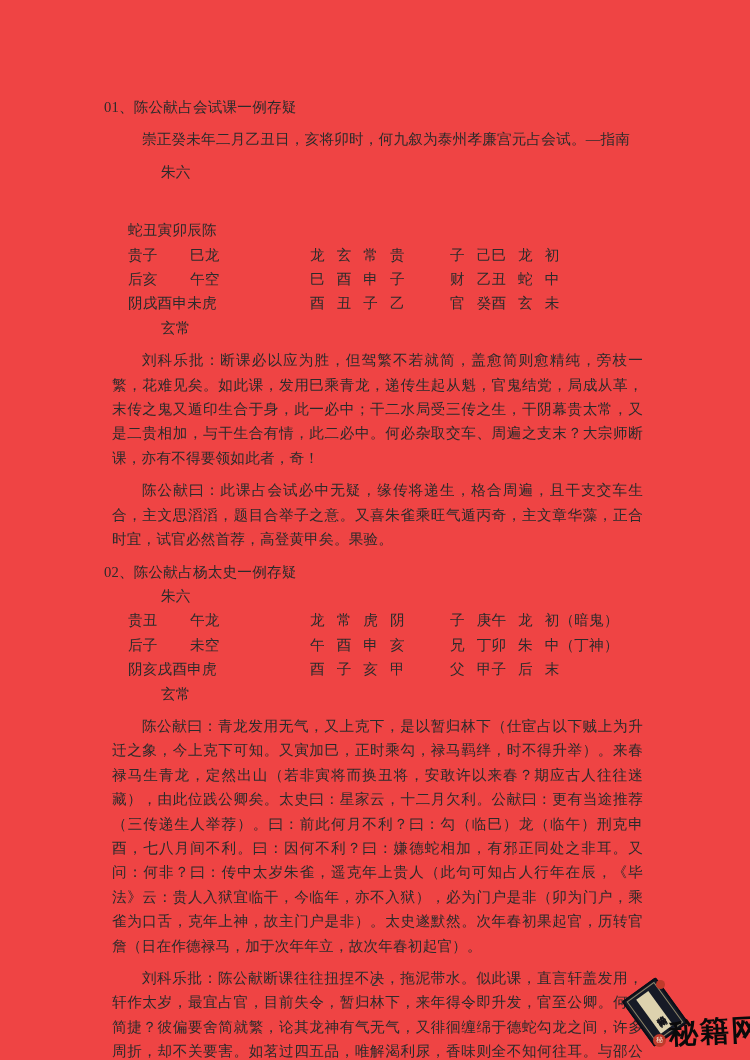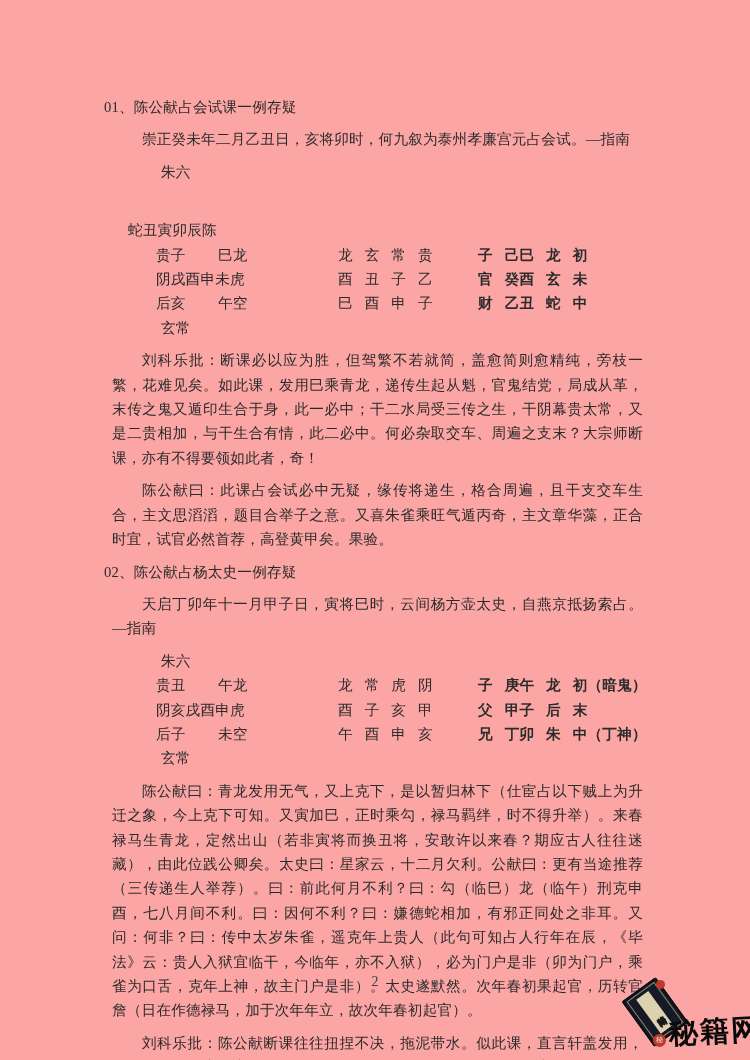--- a/index.html
+++ b/index.html
@@ -1,34 +1,34 @@
 <!DOCTYPE html>
 <html><head>
 <meta charset="utf-8">
 <style>
   html,body{margin:0;padding:0;background:#ffffff;}
   .page{
-    position:relative;width:750px;height:1060px;background:#fca5a5;
+    position:relative;width:750px;height:1060px;background:#ef4444;
     font-family:"Liberation Serif","DejaVu Serif",serif;
     color:#2b2b2b;overflow:hidden;
   }
   .content{
     position:absolute;left:104px;top:95px;width:547px;
     font-size:14.6px;line-height:24.4px;
     text-align:justify;letter-spacing:.2px;
   }
   .sec-title{margin:0;}
   .para{margin:8px;text-indent:2.05em;}
   .tj-row{padding-left:57px;}
   .earth-row{padding-left:24px;margin-top:34px;}
   .grid-row{display:flex;padding-left:24px;}
-  .cell-left{width:182px;white-space:nowrap;flex:none;margin-left:28px;}
+  .cell-left{width:182px;white-space:nowrap;flex:none;}
   .cell-a{display:inline-block;min-width:62px;}
   .cell-m{width:140px;flex:none;word-spacing:8px;white-space:nowrap;}
-  .cell-r{flex:1;word-spacing:8px;white-space:nowrap;font-weight:bold;}
+  .cell-r{flex:1;word-spacing:8px;white-space:nowrap;}
   .page-number{
     position:absolute;left:0;right:0;top:974px;text-align:center;
     font-size:14px;color:#3a3a3a;
   }
   
   .watermark{position:absolute;left:626px;top:972px;width:124px;height:88px;}
   .wm-book{
     position:absolute;left:8px;top:12px;width:42px;height:56px;
     background:#161a26;border-radius:2px;transform:rotate(-36deg);
     box-shadow:inset 0 0 0 2px #0c0f17;
@@ -71,54 +71,53 @@
       <p class="para">崇正癸未年二月乙丑日，亥将卯时，何九叙为泰州孝廉宫元占会试。—指南</p>
       <div class="tj-row">朱六</div>
       <div class="earth-row">蛇丑寅卯辰陈</div>
       <div>
         <div class="grid-row">
           <span class="cell-left"><span class="cell-a">贵子</span><span>巳龙</span></span>
           <span class="cell-m">龙 玄 常 贵</span>
           <span class="cell-r">子 己巳 龙 初</span>
         </div>
         <div class="grid-row">
+          <span class="cell-left"><span class="cell-a">后亥</span><span>午空</span></span>
+          <span class="cell-m">巳 酉 申 子</span>
+          <span class="cell-r">财 乙丑 蛇 中</span>
+        </div>
+        <div class="grid-row">
           <span class="cell-left"><span class="cell-a">阴戌酉申未虎</span><span></span></span>
           <span class="cell-m">酉 丑 子 乙</span>
           <span class="cell-r">官 癸酉 玄 未</span>
-        </div>
-        <div class="grid-row">
-          <span class="cell-left"><span class="cell-a">后亥</span><span>午空</span></span>
-          <span class="cell-m">巳 酉 申 子</span>
-          <span class="cell-r">财 乙丑 蛇 中</span>
         </div>
       </div>
       <div class="tj-row">玄常</div>
       <p class="para">刘科乐批：断课必以应为胜，但驾繁不若就简，盖愈简则愈精纯，旁枝一繁，花难见矣。如此课，发用巳乘青龙，递传生起从魁，官鬼结党，局成从革，末传之鬼又遁印生合于身，此一必中；干二水局受三传之生，干阴幕贵太常，又是二贵相加，与干生合有情，此二必中。何必杂取交车、周遍之支末？大宗师断课，亦有不得要领如此者，奇！</p>
       <p class="para">陈公献曰：此课占会试必中无疑，缘传将递生，格合周遍，且干支交车生合，主文思滔滔，题目合举子之意。又喜朱雀乘旺气遁丙奇，主文章华藻，正合时宜，试官必然首荐，高登黄甲矣。果验。</p>
     </div>
 
     <div>
       <p class="sec-title">02、陈公献占杨太史一例存疑</p>
-      <p class="para">天启丁卯年十一月甲子日，寅将巳时，云间杨方壶太史，自燕京抵扬索占。—指南</p>
       <div class="tj-row">朱六</div>
       <div>
         <div class="grid-row">
           <span class="cell-left"><span class="cell-a">贵丑</span><span>午龙</span></span>
           <span class="cell-m">龙 常 虎 阴</span>
           <span class="cell-r">子 庚午 龙 初（暗鬼）</span>
         </div>
         <div class="grid-row">
+          <span class="cell-left"><span class="cell-a">后子</span><span>未空</span></span>
+          <span class="cell-m">午 酉 申 亥</span>
+          <span class="cell-r">兄 丁卯 朱 中（丁神）</span>
+        </div>
+        <div class="grid-row">
           <span class="cell-left"><span class="cell-a">阴亥戌酉申虎</span><span></span></span>
           <span class="cell-m">酉 子 亥 甲</span>
           <span class="cell-r">父 甲子 后 末</span>
-        </div>
-        <div class="grid-row">
-          <span class="cell-left"><span class="cell-a">后子</span><span>未空</span></span>
-          <span class="cell-m">午 酉 申 亥</span>
-          <span class="cell-r">兄 丁卯 朱 中（丁神）</span>
         </div>
       </div>
       <div class="tj-row">玄常</div>
       <p class="para">陈公献曰：青龙发用无气，又上克下，是以暂归林下（仕宦占以下贼上为升迁之象，今上克下可知。又寅加巳，正时乘勾，禄马羁绊，时不得升举）。来春禄马生青龙，定然出山（若非寅将而换丑将，安敢许以来春？期应古人往往迷藏），由此位践公卿矣。太史曰：星家云，十二月欠利。公献曰：更有当途推荐（三传递生人举荐）。曰：前此何月不利？曰：勾（临巳）龙（临午）刑克申酉，七八月间不利。曰：因何不利？曰：嫌德蛇相加，有邪正同处之非耳。又问：何非？曰：传中太岁朱雀，遥克年上贵人（此句可知占人行年在辰，《毕法》云：贵人入狱宜临干，今临年，亦不入狱），必为门户是非（卯为门户，乘雀为口舌，克年上神，故主门户是非）。太史遂默然。次年春初果起官，历转官詹（日在作德禄马，加于次年年立，故次年春初起官）。</p>
       <p class="para">刘科乐批：陈公献断课往往扭捏不决，拖泥带水。似此课，直言轩盖发用，轩作太岁，最宜占官，目前失令，暂归林下，来年得令即升发，官至公卿。何等简捷？彼偏要舍简就繁，论其龙神有气无气，又徘徊缠绵于德蛇勾龙之间，许多周折，却不关要害。如茗过四五品，唯解渴利尿，香味则全不知何往耳。与邵公比，若霄壤矣！</p>
     </div>
 
   </div>
 
   <div class="page-number">2</div>

